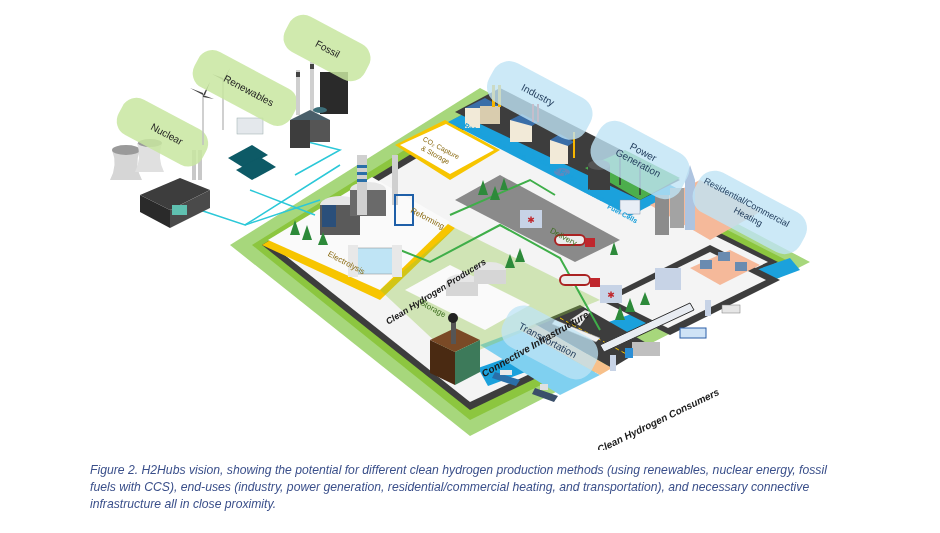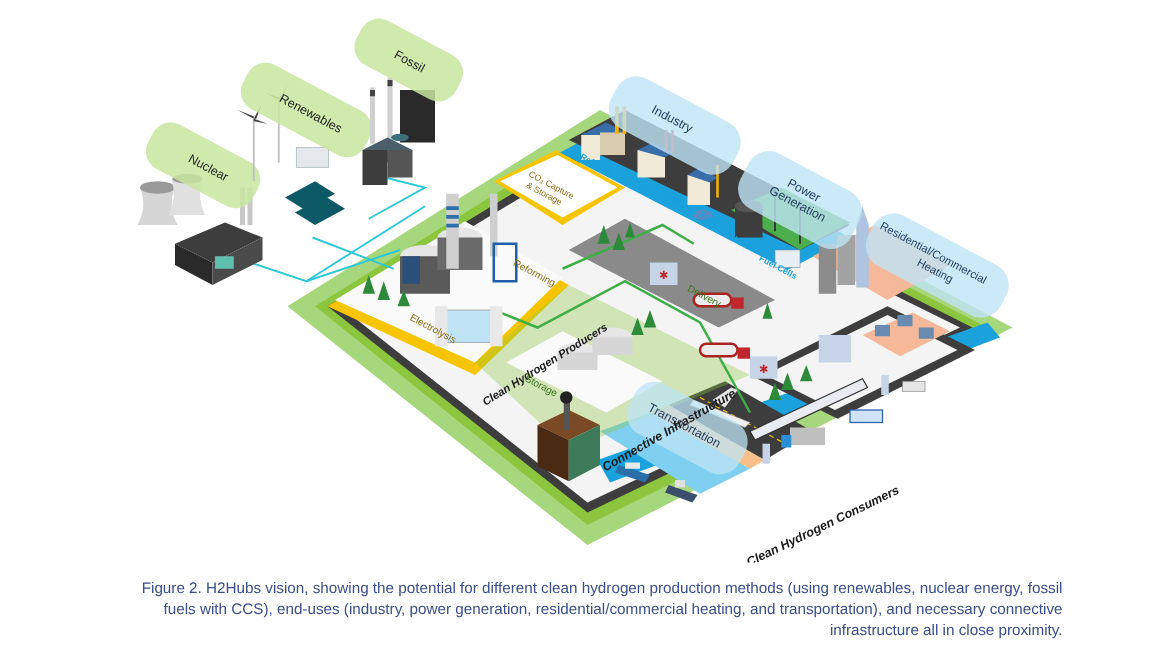--- a/index.html
+++ b/index.html
@@ -1,20 +1,20 @@
 <!DOCTYPE html>
 <html><head>
   <meta charset="utf-8">
   <style>
     html, body { margin: 0; padding: 0; background: #ffffff; }
     body { width: 940px; height: 533px; position: relative; overflow: hidden; font-family: "Liberation Sans", sans-serif; }
     #figure { position: absolute; left: 0; top: 0; width: 940px; height: 450px; }
     #caption {
       position: absolute; left: 90px; top: 462px; width: 760px;
-      text-align: right; font-family: "Liberation Sans", sans-serif; 
+      text-align: left; font-family: "Liberation Sans", sans-serif; font-style: italic;
       font-size: 12.2px; line-height: 17px; color: #3a4f8a;
     }
     .lbl { font-family: "Liberation Sans", sans-serif; }
   </style>
 </head>
 <body>
 
 <svg id="figure" viewBox="0 0 940 450" xmlns="http://www.w3.org/2000/svg">
 
   <g>

